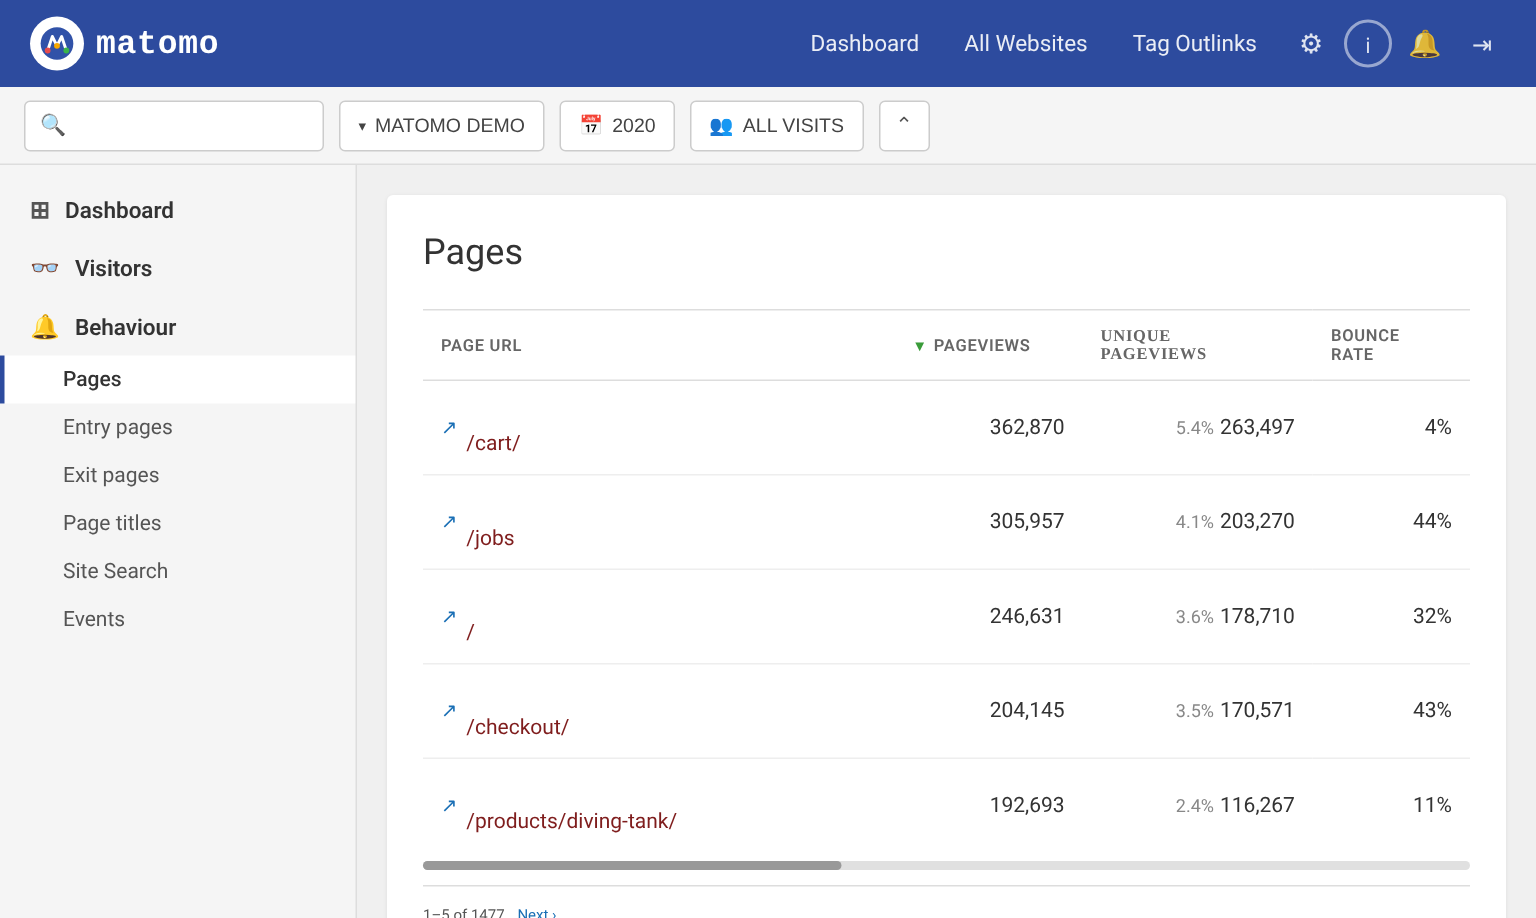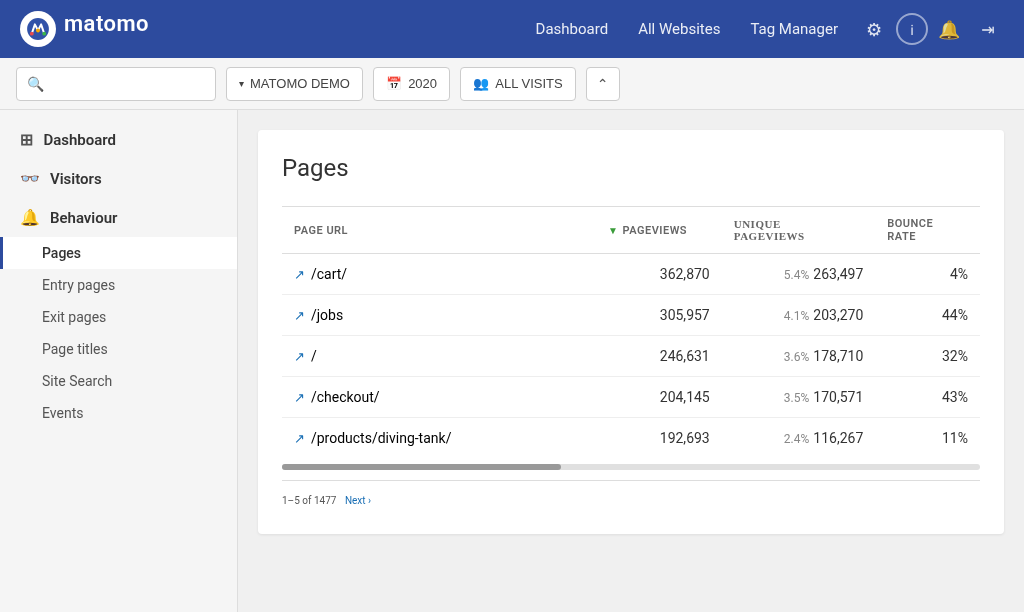--- a/index.html
+++ b/index.html
@@ -9,22 +9,24 @@
     .topnav {
       background: #2d4b9e;
       height: 58px;
       display: flex;
       align-items: center;
       padding: 0 20px;
       gap: 20px;
     }
     .logo-area {
       display: flex;
+      align-items: center;
       gap: 8px;
       margin-right: 20px;
+      font-family: Liberation Mono, monospace;
     }
     .logo-circle {
       width: 36px; height: 36px;
       border-radius: 50%;
       background: white;
       display: flex; align-items: center; justify-content: center;
       overflow: hidden;
     }
     .logo-svg { width: 28px; height: 28px; }
     .logo-text {
@@ -189,21 +191,21 @@
 
     .table-row td {
       padding: 12px 12px;
       border-bottom: 1px solid #eee;
       font-size: 14px;
       color: #333;
       vertical-align: middle;
     }
     .table-row:last-child td { border-bottom: none; }
     .url-cell { display: flex; align-items: center; gap: 6px; }
-    .url-link { color: #000000; text-decoration: none; cursor: pointer; }
+    .url-link { color: #7f1d1d; text-decoration: none; cursor: pointer; margin-top: 22px; }
     .ext-icon { color: #1a6fb5; font-size: 13px; }
     .pageviews-cell { text-align: right; font-size: 14px; }
     .unique-cell { text-align: right; font-size: 14px; color: #555; }
     .pct { color: #888; font-size: 12px; margin-right: 4px; }
     .bounce-cell { text-align: right; font-size: 14px; }
     .scroll-track {
       background: #e0e0e0;
       border-radius: 3px;
       height: 6px;
       position: relative;
@@ -244,21 +246,21 @@
       </svg>
     </div>
     <span class="logo-text">matomo</span>
   </div>
 
   <div class="nav-spacer"></div>
 
   <div class="nav-links">
     <a class="nav-link">Dashboard</a>
     <a class="nav-link">All Websites</a>
-    <a class="nav-link">Tag Manager</a>
+    <a class="nav-link">Tag Outlinks</a>
   </div>
 
   <div class="nav-icons">
     <div class="nav-icon">⚙</div>
     <div class="nav-icon" style="border:2px solid rgba(255,255,255,0.6);font-size:14px;">ℹ</div>
     <div class="nav-icon">🔔</div>
     <div class="nav-icon" style="font-size:16px;">⇥</div>
   </div>
 </nav>
 

